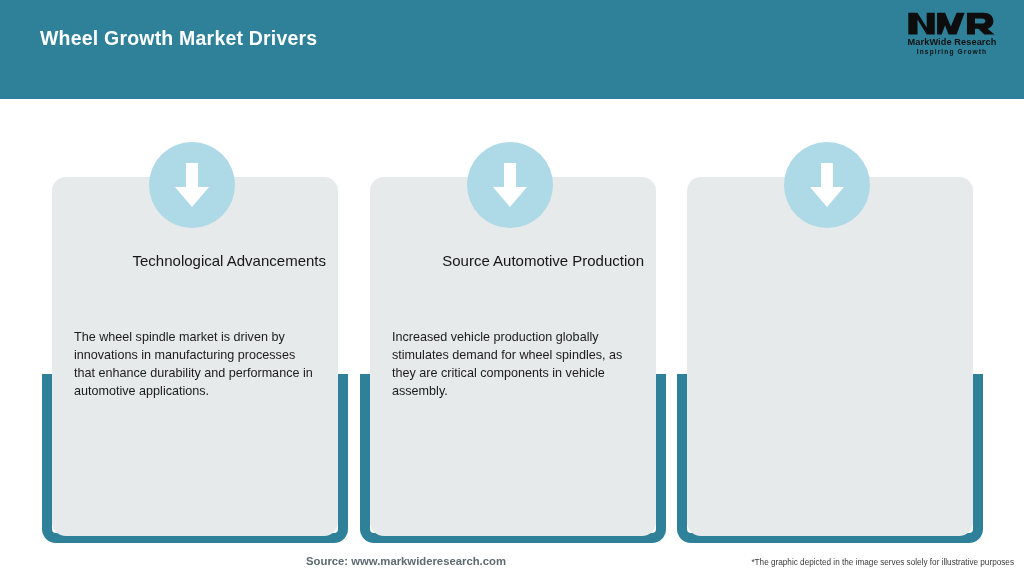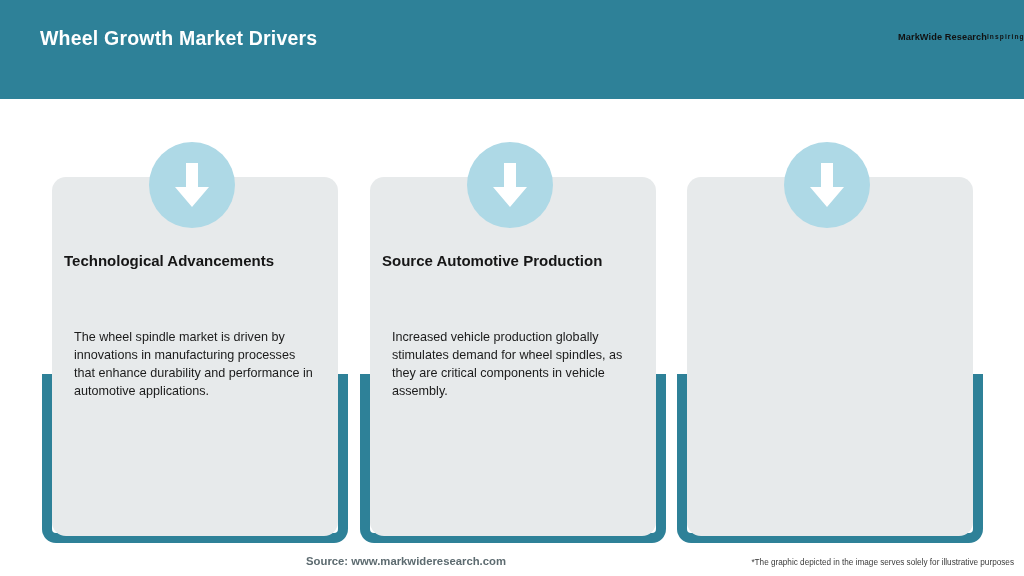--- a/index.html
+++ b/index.html
@@ -35,21 +35,21 @@
   }
 
   
   .logo {
     position: absolute;
     right: 18px;
     top: 10px;
     width: 108px;
     height: 52px;
     display: flex;
-    flex-direction: row;
+    flex-direction: column;
     align-items: center;
     justify-content: flex-start;
   }
   .logo-mark {
     height: 26px;
     width: 92px;
     display: block;
   }
   .logo-name {
     font-size: 9.2px;
@@ -109,23 +109,23 @@
     background: #E7EAEB;
     border-radius: 14px;
     box-sizing: border-box;
   }
 
   .card-title {
     position: absolute;
     left: 12px;
     right: 12px;
     top: 75px;
-    text-align: left;
+    text-align: right;
     font-size: 15px;
-    font-weight: bold;
+    font-weight: normal;
     color: #161616;
     line-height: 1.2;
   }
 
   .card-body {
     position: absolute;
     left: 22px;
     right: 22px;
     top: 152px;
     font-size: 12.6px;

